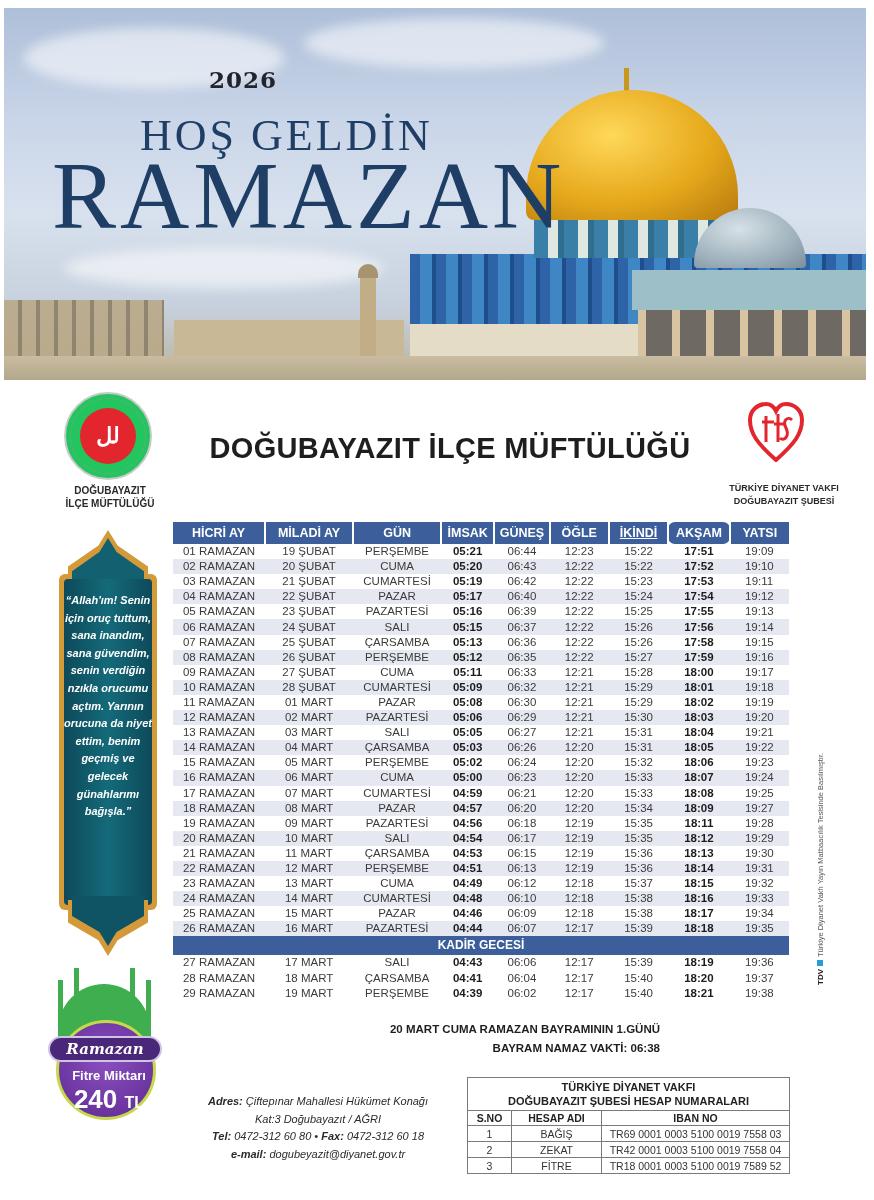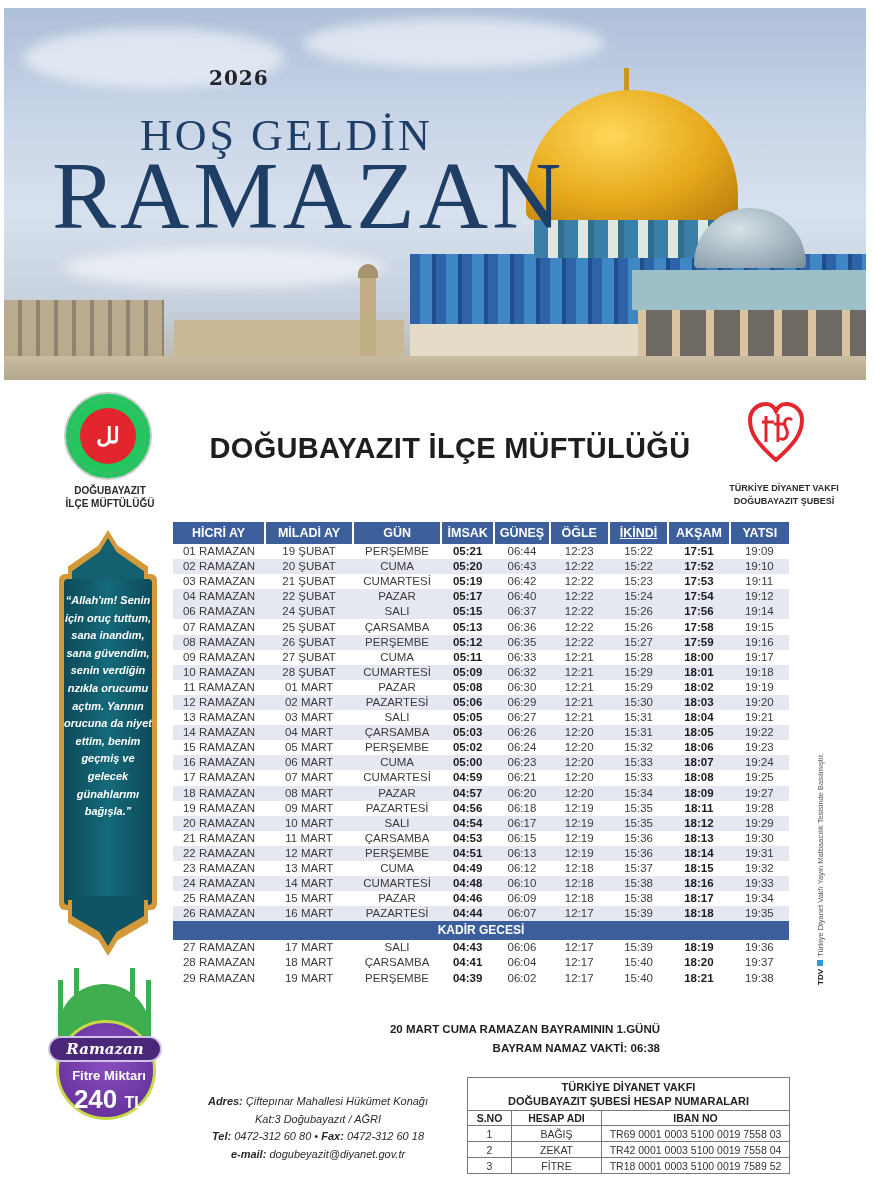--- a/index.html
+++ b/index.html
@@ -5,21 +5,21 @@
   * { box-sizing: border-box; margin: 0; padding: 0; }
   html, body { width: 874px; height: 1200px; background: #ffffff; overflow: hidden; }
   body { font-family: "Liberation Sans", sans-serif; color: #1b1b1b; position: relative; }
 
   
   .hero {
     position: absolute; left: 4px; top: 8px; width: 862px; height: 372px; overflow: hidden;
     background: linear-gradient(180deg, #aebfd9 0%, #c9d5e8 30%, #d8e1ee 55%, #c7d1de 80%, #b9b39f 100%);
   }
   .cloud { position: absolute; border-radius: 50%; background: rgba(255,255,255,0.55); filter: blur(6px); }
-  .year { position: absolute; left: 205px; top: 58px; font-family: "DejaVu Serif", serif; font-weight: bold; font-size: 20px; color: #23232b; letter-spacing: 1px; }
+  .year { position: absolute; left: 205px; top: 58px; font-family: "DejaVu Serif", serif; font-weight: bold; font-size: 23px; color: #23232b; letter-spacing: 1px; }
   .hos { position: absolute; left: 136px; top: 102px; font-family: "Liberation Serif", serif; font-size: 44px; color: #1f3e66; letter-spacing: 3px; }
   .ramazan { position: absolute; left: 48px; top: 140px; font-family: "Liberation Serif", serif; font-size: 96px; color: #1f3e66; letter-spacing: 4px; line-height: 1; }
   .ground { position: absolute; left: 0; bottom: 0; width: 100%; height: 24px; background: linear-gradient(180deg, #c9bca0, #b3a78c); }
   .arcade { position: absolute; left: 0; top: 292px; width: 160px; height: 60px; background: repeating-linear-gradient(90deg, #b9a887 0 14px, #8a7d66 14px 18px); opacity: .9; }
   .minaret { position: absolute; left: 356px; top: 266px; width: 16px; height: 90px; background: #c1ad86; }
   .minaret:before { content: ""; position: absolute; left: -2px; top: -10px; width: 20px; height: 14px; background: #a89370; border-radius: 10px 10px 0 0; }
   .bldg { position: absolute; left: 170px; top: 312px; width: 230px; height: 46px; background: #c8b896; }
   .dome-base { position: absolute; left: 406px; top: 246px; width: 460px; height: 70px;
     background: repeating-linear-gradient(90deg, #2f63a8 0 10px, #3f86c4 10px 22px, #1f4e8c 22px 26px); }
   .dome-lower { position: absolute; left: 406px; top: 316px; width: 460px; height: 48px; background: #e4dcc6; }
@@ -45,21 +45,21 @@
 
   
   .tbl { position: absolute; left: 173px; top: 522px; width: 616px; border-collapse: collapse; font-size: 11.5px; }
   .tbl th { background: #3c5f9c; color: #fff; font-weight: bold; font-size: 12.5px; height: 22px; border-right: 2px solid #fff; text-align: center; padding: 0; }
   .tbl th:last-child { border-right: none; }
   .tbl td { height: 15.1px; text-align: center; padding: 0; color: #3b3b3b; line-height: 15px; }
   .tbl tr.alt td { background: #e6e8f1; }
   .tbl td.b { font-weight: bold; color: #1c1c1c; }
   .tbl tr.kadir td { background: #3c5f9c; color: #fff; font-weight: bold; font-size: 12px; height: 19px; margin-top: 20px; }
   .c1 { width: 90px; } .c2 { width: 86px; } .c3 { width: 86px; } .c4 { width: 52px; } .c5 { width: 54px; }
-  .c6 { width: 58px; } .c7 { width: 58px; text-decoration: underline; } .c8 { width: 60px; } .c9 { width: 58px; }
+  .c6 { width: 58px; } .c7 { width: 58px; text-decoration: underline; } .c8 { width: 60px; border-radius: 7px; } .c9 { width: 58px; }
 
   
   .dua { position: absolute; left: 59px; top: 530px; width: 96px; height: 426px; }
   .dua .frame { position: absolute; left: 0; top: 44px; width: 98px; height: 336px; background: #d49a3a; border-radius: 6px; }
   .dua .body { position: absolute; left: 5px; top: 49px; width: 88px; height: 326px; background: linear-gradient(90deg, #0d4a5a, #146a7a 50%, #0d4a5a); border-radius: 4px; }
   .dua .top { position: absolute; left: 9px; top: 0; width: 80px; height: 70px; background: #d49a3a; clip-path: polygon(50% 0, 62% 22%, 100% 52%, 100% 100%, 0 100%, 0 52%, 38% 22%); }
   .dua .top2 { position: absolute; left: 13px; top: 8px; width: 72px; height: 64px; background: #126070; clip-path: polygon(50% 0, 62% 22%, 100% 52%, 100% 100%, 0 100%, 0 52%, 38% 22%); }
   .dua .bot { position: absolute; left: 9px; top: 370px; width: 80px; height: 56px; background: #d49a3a; clip-path: polygon(0 0, 100% 0, 100% 40%, 62% 72%, 50% 100%, 38% 72%, 0 40%); }
   .dua .bot2 { position: absolute; left: 13px; top: 366px; width: 72px; height: 50px; background: #0f5464; clip-path: polygon(0 0, 100% 0, 100% 40%, 62% 72%, 50% 100%, 38% 72%, 0 40%); }
   .dua .text { position: absolute; left: 4px; top: 62px; width: 90px; text-align: center; color: #fff; font-style: italic; font-weight: bold; font-size: 11px; line-height: 17.6px; }
@@ -186,20 +186,31 @@
       <tr class="alt">
         <td>04 RAMAZAN</td>
         <td>22 ŞUBAT</td>
         <td>PAZAR</td>
         <td class="b">05:17</td>
         <td>06:40</td>
         <td>12:22</td>
         <td>15:24</td>
         <td class="b">17:54</td>
         <td>19:12</td>
+      </tr>
+      <tr>
+        <td>05 RAMAZAN</td>
+        <td>23 ŞUBAT</td>
+        <td>PAZARTESİ</td>
+        <td class="b">05:16</td>
+        <td>06:39</td>
+        <td>12:22</td>
+        <td>15:25</td>
+        <td class="b">17:55</td>
+        <td>19:13</td>
       </tr>
       <tr class="alt">
         <td>06 RAMAZAN</td>
         <td>24 ŞUBAT</td>
         <td>SALI</td>
         <td class="b">05:15</td>
         <td>06:37</td>
         <td>12:22</td>
         <td>15:26</td>
         <td class="b">17:56</td>

